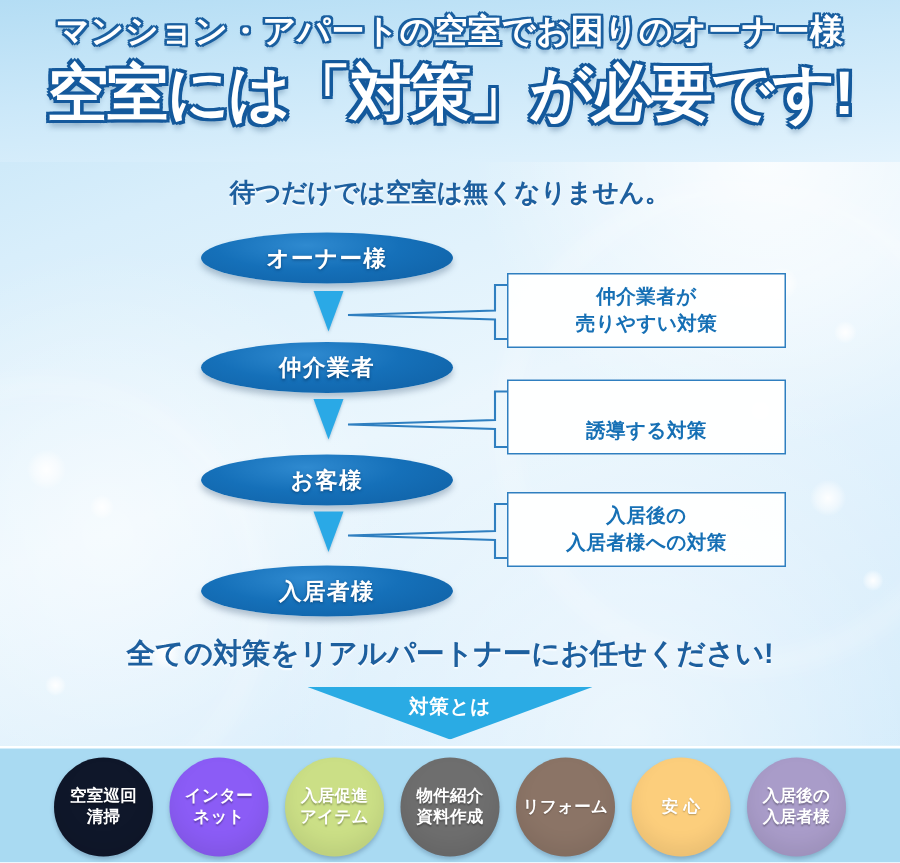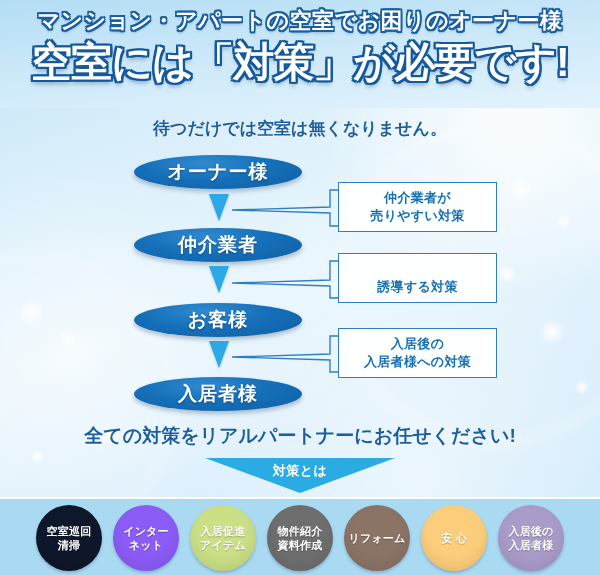--- a/index.html
+++ b/index.html
@@ -72,21 +72,21 @@
   .flow { position: absolute; left: 0; top: 0; width: 600px; height: 575px; }
 
   .node {
     position: absolute; left: 134px; width: 168px; height: 34px;
     border-radius: 50%;
     background: radial-gradient(ellipse at 42% 25%, #2f8ad0 0%, #1570b9 45%, #0f5fa3 100%);
     box-shadow: 0 3px 4px rgba(60,90,120,.35);
     display: flex; align-items: center; justify-content: center;
   }
   .node span {
-    color: #ffffff; font-size: 19px; font-weight: bold; letter-spacing: 1px;
+    color: #ffffff; font-size: 15px; font-weight: bold; letter-spacing: 1px;
     text-shadow: 0 1px 2px rgba(0,40,80,.55);
   }
   .node-0 { top: 155px; }
   .node-1 { top: 228px; }
   .node-2 { top: 303px; }
   .node-3 { top: 377px; }
 
   
   .arrow {
     position: absolute; left: 209px; width: 0; height: 0;
@@ -94,21 +94,21 @@
     border-right: 10px solid transparent;
     border-top: 27px solid #2aa9e6;
     filter: drop-shadow(0 1px 1px rgba(40,90,130,.30));
   }
   .arrow-0 { top: 194px; }
   .arrow-1 { top: 266px; }
   .arrow-2 { top: 341px; }
 
   
   .callout {
-    position: absolute; left: 338px; width: 159px;
+    position: absolute; left: 338px; width: 186px;
     background: rgba(255,255,255,0.93);
     border: 1.5px solid #2f7fc0;
     display: flex; align-items: center; justify-content: center;
     text-align: center;
   }
   .callout span {
     color: #1670b5; font-size: 13px; font-weight: bold; line-height: 18px;
     letter-spacing: .3px;
   }
   .callout-0 { top: 182px; height: 50px; }

